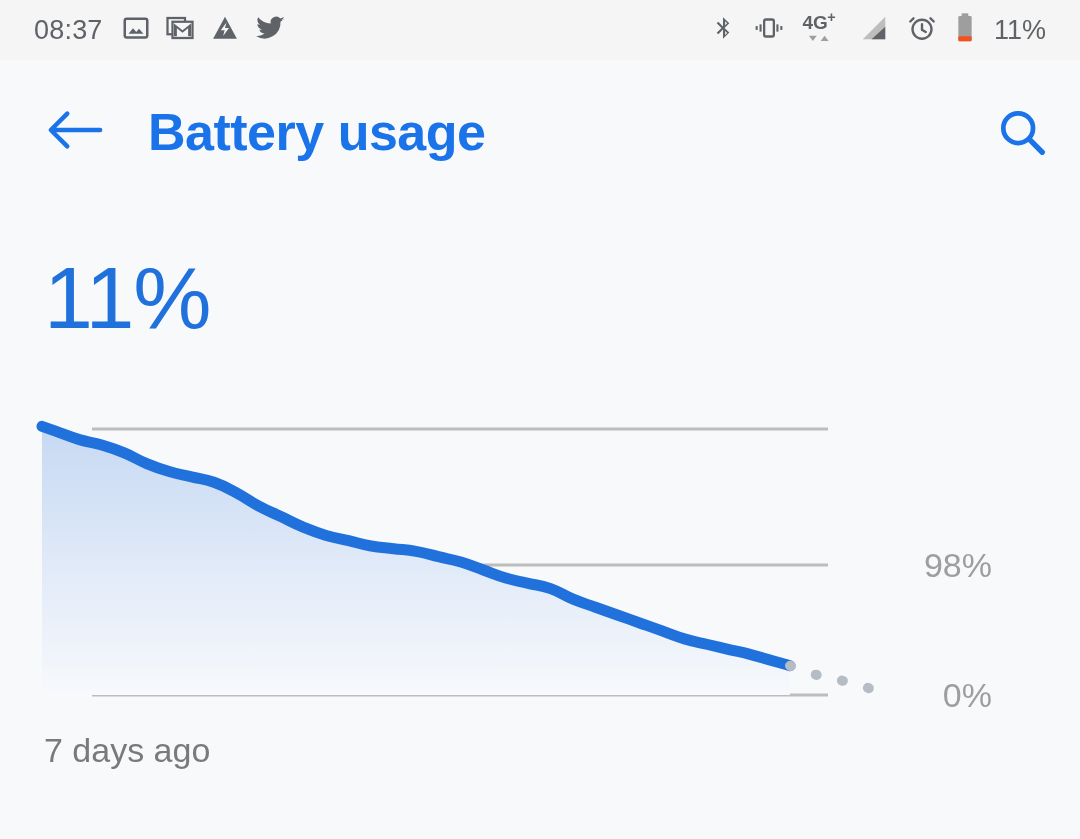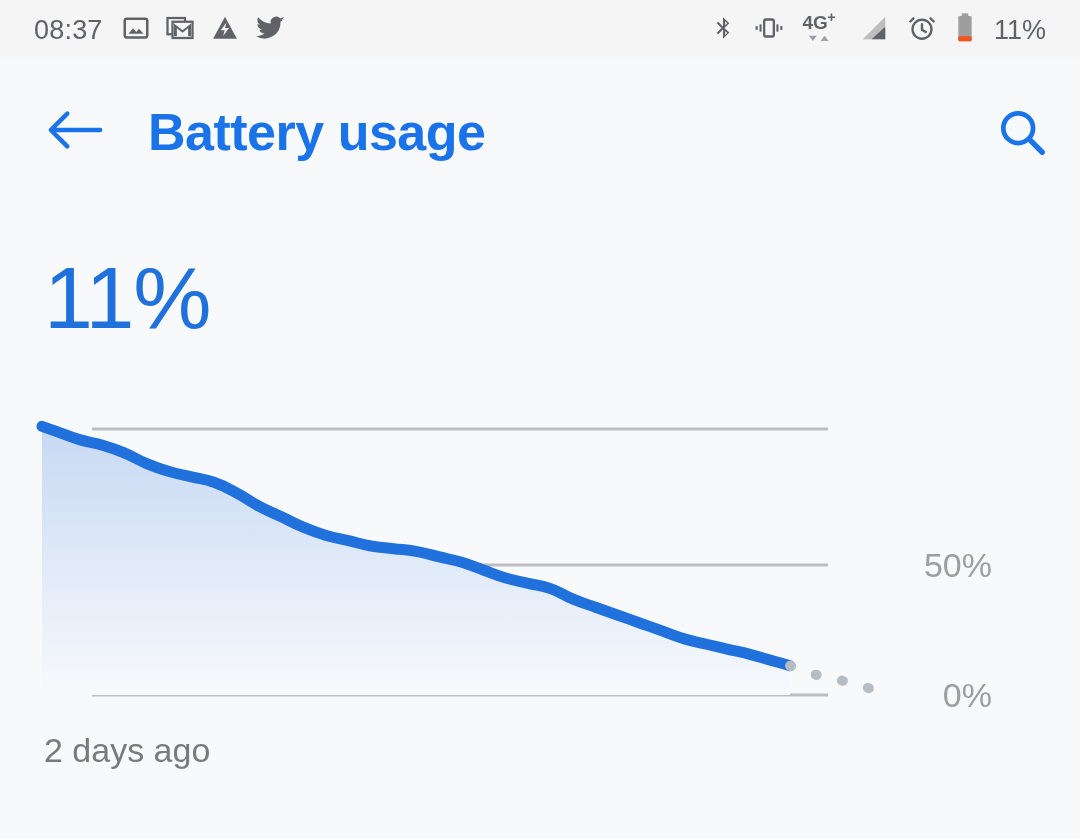--- a/index.html
+++ b/index.html
@@ -262,20 +262,20 @@
       <line id="grid-50" x1="92" y1="170" x2="828" y2="170" stroke="#bdbdbd" stroke-width="3"></line>
       <line id="grid-0" x1="92" y1="300" x2="828" y2="300" stroke="#bdbdbd" stroke-width="3"></line>
     </g>
 
     <path id="area-path" fill="url(#areaGrad)" d="M 42.0 31.3 C 45.3 32.5, 48.7 33.7, 57.0 36.7 C 65.2 39.6, 69.5 41.7, 79.4 44.6 C 89.3 47.6, 92.0 47.0, 101.8 50.0 C 111.7 52.9, 114.4 53.8, 124.3 57.9 C 134.2 62.0, 136.8 64.5, 146.7 68.6 C 156.6 72.7, 159.3 73.6, 169.2 76.6 C 179.0 79.5, 181.7 79.5, 191.6 81.9 C 201.5 84.2, 204.2 83.7, 214.0 87.2 C 223.9 90.7, 226.6 92.6, 236.5 97.8 C 246.4 103.1, 249.0 105.9, 258.9 111.1 C 268.8 116.4, 271.5 117.1, 281.4 121.8 C 291.2 126.5, 293.9 128.3, 303.8 132.4 C 313.7 136.5, 316.4 137.5, 326.2 140.4 C 336.1 143.3, 338.8 143.4, 348.7 145.7 C 358.6 148.1, 361.2 149.3, 371.1 151.0 C 381.0 152.8, 383.7 152.5, 393.6 153.7 C 403.4 154.9, 406.1 154.6, 416.0 156.4 C 425.9 158.1, 428.6 159.3, 438.4 161.7 C 448.3 164.0, 451.0 164.1, 460.9 167.0 C 470.8 169.9, 473.4 171.5, 483.3 175.0 C 493.2 178.5, 495.9 180.0, 505.8 183.0 C 515.6 185.9, 518.3 185.9, 528.2 188.3 C 538.1 190.6, 540.8 190.1, 550.6 193.6 C 560.5 197.1, 563.2 200.1, 573.1 204.2 C 583.0 208.3, 585.6 208.7, 595.5 212.2 C 605.4 215.7, 608.1 216.7, 618.0 220.2 C 627.8 223.7, 630.5 224.7, 640.4 228.2 C 650.3 231.7, 653.0 232.6, 662.8 236.2 C 672.7 239.7, 675.4 241.2, 685.3 244.1 C 695.2 247.1, 697.8 247.1, 707.7 249.5 C 717.6 251.8, 720.3 252.4, 730.2 254.8 C 740.0 257.1, 739.4 256.6, 752.6 260.1 C 765.8 263.6, 781.8 268.4, 790.0 270.7 L 790.0 300 L 42.0 300 Z"></path>
     <path id="line-path" fill="none" stroke="#2171dd" stroke-width="11" stroke-linecap="round" stroke-linejoin="round" d="M 42.0 31.3 C 45.3 32.5, 48.7 33.7, 57.0 36.7 C 65.2 39.6, 69.5 41.7, 79.4 44.6 C 89.3 47.6, 92.0 47.0, 101.8 50.0 C 111.7 52.9, 114.4 53.8, 124.3 57.9 C 134.2 62.0, 136.8 64.5, 146.7 68.6 C 156.6 72.7, 159.3 73.6, 169.2 76.6 C 179.0 79.5, 181.7 79.5, 191.6 81.9 C 201.5 84.2, 204.2 83.7, 214.0 87.2 C 223.9 90.7, 226.6 92.6, 236.5 97.8 C 246.4 103.1, 249.0 105.9, 258.9 111.1 C 268.8 116.4, 271.5 117.1, 281.4 121.8 C 291.2 126.5, 293.9 128.3, 303.8 132.4 C 313.7 136.5, 316.4 137.5, 326.2 140.4 C 336.1 143.3, 338.8 143.4, 348.7 145.7 C 358.6 148.1, 361.2 149.3, 371.1 151.0 C 381.0 152.8, 383.7 152.5, 393.6 153.7 C 403.4 154.9, 406.1 154.6, 416.0 156.4 C 425.9 158.1, 428.6 159.3, 438.4 161.7 C 448.3 164.0, 451.0 164.1, 460.9 167.0 C 470.8 169.9, 473.4 171.5, 483.3 175.0 C 493.2 178.5, 495.9 180.0, 505.8 183.0 C 515.6 185.9, 518.3 185.9, 528.2 188.3 C 538.1 190.6, 540.8 190.1, 550.6 193.6 C 560.5 197.1, 563.2 200.1, 573.1 204.2 C 583.0 208.3, 585.6 208.7, 595.5 212.2 C 605.4 215.7, 608.1 216.7, 618.0 220.2 C 627.8 223.7, 630.5 224.7, 640.4 228.2 C 650.3 231.7, 653.0 232.6, 662.8 236.2 C 672.7 239.7, 675.4 241.2, 685.3 244.1 C 695.2 247.1, 697.8 247.1, 707.7 249.5 C 717.6 251.8, 720.3 252.4, 730.2 254.8 C 740.0 257.1, 739.4 256.6, 752.6 260.1 C 765.8 263.6, 781.8 268.4, 790.0 270.7"></path>
     <path id="proj-path" fill="none" stroke="#b5bcc3" stroke-width="10" stroke-linecap="round" stroke-dasharray="1 26" d="M 790.0 270.7 C 794.9 272.5, 802.6 275.8, 812.4 278.7 C 822.3 281.6, 825.0 281.7, 834.9 284.0 C 844.8 286.4, 847.4 286.4, 857.3 289.4 C 867.2 292.3, 874.8 295.6, 879.8 297.3"></path>
   </svg>
 
   <div class="y-labels">
-    <div class="y-label y-50">50%</div>
+    <div class="y-label y-50">98%</div>
     <div class="y-label y-0">0%</div>
   </div>
 </div>
 
 <div class="x-labels">
-  <div class="x-label left">2 days ago</div>
+  <div class="x-label left">7 days ago</div>
 </div>
 
 </body></html>

